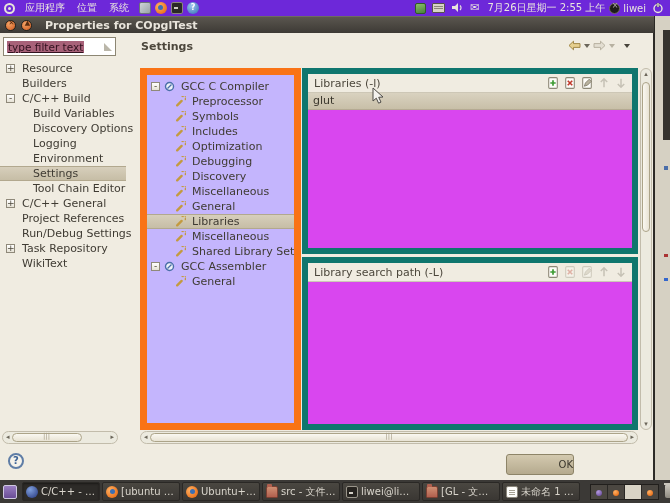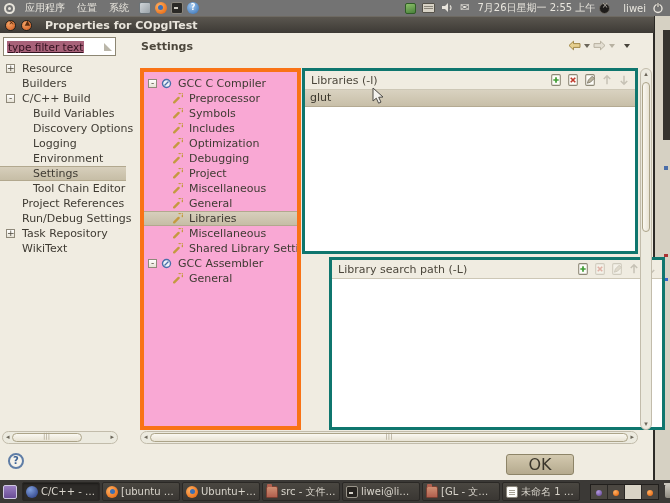--- a/index.html
+++ b/index.html
@@ -3,42 +3,42 @@
 <meta charset="utf-8">
 <style>
   html,body{margin:0;padding:0;}
   body{
     width:670px;height:503px;position:relative;overflow:hidden;
     font-family:"DejaVu Sans","Liberation Sans",sans-serif;
     background:#cfcabc;font-size:11px;color:#3f3b33;
     -webkit-font-smoothing:antialiased;
   }
   
-  .top-panel{position:absolute;left:0;top:0;width:670px;height:16px;background:#737373;
+  .top-panel{position:absolute;left:0;top:0;width:670px;height:16px;background:#6d28d9;
     display:flex;align-items:center;color:#e9e6de;font-size:10px;z-index:40;}
   .ubuntu-logo{width:11px;height:11px;border-radius:50%;border:2px solid #e7e3da;margin:0 4px 0 4px;box-sizing:border-box;position:relative;}
   .ubuntu-logo:after{content:"";position:absolute;left:2px;top:2px;width:3px;height:3px;border-radius:50%;background:#e7e3da;}
   .menu-item{padding:1px 6px;cursor:default;}
   .launchers{display:flex;align-items:center;gap:4px;margin-left:4px;}
   .lico{width:12px;height:12px;display:inline-block;border-radius:2px;}
   .lico.notes{background:linear-gradient(135deg,#cfd4d8,#9aa2a8);border:1px solid #6b7378;box-sizing:border-box;}
   .lico.ffx{background:radial-gradient(circle at 35% 35%,#ffb163,#e35d05);border-radius:50%;position:relative;}
   .lico.ffx:after{content:"";position:absolute;left:3px;top:3px;width:5px;height:5px;border-radius:50%;background:#3b6fb6;}
   .lico.term{background:#2a2926;border:1px solid #8a867d;box-sizing:border-box;position:relative;}
   .lico.term:after{content:"";position:absolute;left:2px;top:4px;width:4px;height:2px;background:#cfccc3;}
   .lico.helpq{background:radial-gradient(circle at 40% 35%,#9ec6ef,#2f6bb0);border-radius:50%;color:#fff;font-size:8px;line-height:12px;text-align:center;font-weight:bold;}
   .spacer{flex:1;}
   .tray{display:flex;align-items:center;gap:6px;margin-right:4px;}
   .tico{display:inline-block;}
   .tico.updates{width:11px;height:11px;background:linear-gradient(160deg,#8cc06a,#49813a);border:1px solid #2f5c25;border-radius:2px;box-sizing:border-box;}
   .tico.kbd{width:13px;height:10px;background:#d8d3c6;border:1px solid #55524a;border-radius:1px;box-sizing:border-box;position:relative;}
   .tico.kbd:after{content:"";position:absolute;left:1px;top:2px;width:9px;height:1px;background:#8a857a;box-shadow:0 2px 0 #8a857a;}
   .tico.mail{color:#e9e6de;font-size:11px;line-height:12px;}
   .clock{white-space:nowrap;margin:0 4px;}
-  .me-menu{display:flex;align-items:center;gap:13px;margin-right:6px;}
+  .me-menu{display:flex;align-items:center;gap:3px;margin-right:6px;}
   .avatar{width:11px;height:11px;border-radius:50%;background:#1e1c1a;border:1px solid #6e6a62;box-sizing:border-box;position:relative;}
   .avatar:after{content:"×";position:absolute;left:1.5px;top:-2.5px;color:#b6b2a9;font-size:8px;}
   
   .titlebar{position:absolute;left:0;top:16px;width:654px;height:17px;
     background:linear-gradient(#5a564f,#3d3a35);border-top:1px solid #6e6a62;box-sizing:border-box;
     display:flex;align-items:center;color:#e8e4db;font-weight:bold;font-size:11px;z-index:30;}
   .wbtn{width:11px;height:11px;border-radius:50%;margin-left:5px;border:1px solid #26231f;box-sizing:border-box;
     background:radial-gradient(circle at 35% 30%,#f3a366,#d05a1e);position:relative;}
   .wbtn span{position:absolute;left:0;top:-3px;width:11px;text-align:center;font-size:7px;color:#5a2c10;font-weight:bold;line-height:11px;}
   .wtitle{margin-left:13px;}
@@ -73,48 +73,48 @@
   .hthumb:after{content:"|||";position:absolute;left:50%;top:-2px;transform:translateX(-50%);font-size:7px;color:#a49c85;}
   .hs-side .hthumb{width:70px;}
   .hs-main .hthumb{flex:1;}
   
   .main-title{position:absolute;left:141px;top:7px;font-weight:bold;color:#4c473c;}
   .nav-tools{position:absolute;right:22px;top:7px;display:flex;align-items:center;gap:2px;}
   .ddown{width:0;height:0;border-left:3.5px solid transparent;border-right:3.5px solid transparent;border-top:4px solid #6b665a;margin:0 1px;}
   .ddown.dim{border-top-color:#b7b1a1;}
   .ddown.dark{border-top-color:#47433a;margin-left:6px;}
   
-  .mid-panel{position:absolute;left:140px;top:35px;width:161px;height:362px;background:#f9a8d4;
-    border:4px solid #f97316;box-sizing:border-box;overflow:hidden;padding-top:4px;}
+  .mid-panel{position:absolute;left:140px;top:35px;width:161px;height:362px;background:#c4b5fd;
+    border:7px solid #f97316;box-sizing:border-box;overflow:hidden;padding-top:4px;}
   .mid-panel .trow.l0{padding-left:4px;}
   .mid-panel .trow.l1{padding-left:28px;}
   .ticon-tree{width:11px;height:11px;margin-right:3px;flex:none;}
   
-  .group{position:absolute;background:#ffffff;border:3px solid #0f766e;box-sizing:border-box;}
+  .group{position:absolute;background:#d946ef;border:6px solid #0f766e;box-sizing:border-box;}
   .grp-lib{left:302px;top:35px;width:336px;height:186px;}
-  .grp-path{left:302px;top:224px;width:336px;height:173px;margin-left:27px;}
+  .grp-path{left:302px;top:224px;width:336px;height:173px;}
   .grp-head{height:18px;background:#f0ece1;border-bottom:1px solid #cdc7b6;display:flex;align-items:center;
     padding:0 4px 0 6px;color:#4c473c;}
   .grp-tools{margin-left:auto;display:flex;align-items:center;gap:3px;}
   .gt{width:14px;height:14px;display:inline-block;}
   .gt.off{opacity:.32;}
   .list-row{height:16px;line-height:16px;padding-left:5px;
     background:linear-gradient(#d9d2c0,#c8bfa8);border-bottom:1px solid #b4aa92;color:#3a362c;}
   
   .vscroll{position:absolute;left:640px;top:35px;width:12px;height:362px;background:#eceadf;
     border:1px solid #c2bcab;border-radius:7px;box-sizing:border-box;}
   .vsarrow{position:absolute;left:0;width:10px;text-align:center;font-size:7px;color:#6b665a;}
   .vthumb{position:absolute;left:1px;top:13px;width:8px;height:150px;background:linear-gradient(90deg,#faf8f1,#e8e3d4);
     border:1px solid #aca489;border-radius:5px;box-sizing:border-box;}
   
   .help-btn{position:absolute;left:8px;top:420px;width:16px;height:16px;border-radius:50%;
     border:2px solid #5f7da6;box-sizing:border-box;color:#3d6396;font-size:10px;font-weight:bold;
     text-align:center;line-height:12px;background:#f5f2ea;}
   .btn{position:absolute;top:421px;height:21px;border:1px solid #8d8468;border-radius:3px;box-sizing:border-box;
-    background:linear-gradient(#d3c9af,#b5aa8e);color:#3a362c;text-align:center;line-height:19px;font-size:16px;}
+    background:linear-gradient(#d3c9af,#b5aa8e);color:#3a362c;text-align:right;line-height:19px;font-size:10px;}
   .btn-ok{left:506px;width:68px;}
   .btn-cancel{left:584px;width:69px;margin-top:36px;}
   
   .bg-window{position:absolute;left:654px;top:16px;width:16px;height:464px;background:#d6d1c3;z-index:10;
     border-left:1px solid #2b2925;box-sizing:border-box;}
   .bg-window .dk{position:absolute;right:0;top:14px;width:7px;height:110px;background:#35332e;}
   .bg-window .mk1{position:absolute;left:9px;top:150px;width:4px;height:4px;background:#4a6ea9;}
   .bg-window .mk2{position:absolute;left:9px;top:238px;width:4px;height:3px;background:#a33;}
   .bg-window .mk3{position:absolute;left:9px;top:262px;width:4px;height:3px;background:#36c;}
   
@@ -226,20 +226,24 @@
     <div class="trow l1">
         <span class="lbl">Environment</span>
       </div>
     <div class="trow l1 sel">
         <span class="lbl">Settings</span>
       </div>
     <div class="trow l1">
         <span class="lbl">Tool Chain Editor</span>
       </div>
     <div class="trow l0">
+        <span class="exp p"></span>
+        <span class="lbl">C/C++ General</span>
+      </div>
+    <div class="trow l0">
         <span class="exp none"></span>
         <span class="lbl">Project References</span>
       </div>
     <div class="trow l0">
         <span class="exp none"></span>
         <span class="lbl">Run/Debug Settings</span>
       </div>
     <div class="trow l0">
         <span class="exp p"></span>
         <span class="lbl">Task Repository</span>
@@ -312,21 +316,21 @@
           <path d="M9.7 3.4A2.1 2.1 0 1 0 7.4 1.1" fill="none" stroke="#c49a3f" stroke-width="1.9"></path>
           <line x1="2.2" y1="9.4" x2="6.6" y2="4.9" stroke="#c49a3f" stroke-width="2.3" stroke-linecap="round"></line>
         </svg>
         <span class="lbl">Debugging</span>
       </div>
     <div class="trow l1">
         <svg class="ticon-tree">
           <path d="M9.7 3.4A2.1 2.1 0 1 0 7.4 1.1" fill="none" stroke="#c49a3f" stroke-width="1.9"></path>
           <line x1="2.2" y1="9.4" x2="6.6" y2="4.9" stroke="#c49a3f" stroke-width="2.3" stroke-linecap="round"></line>
         </svg>
-        <span class="lbl">Project</span>
+        <span class="lbl">Discovery</span>
       </div>
     <div class="trow l1">
         <svg class="ticon-tree">
           <path d="M9.7 3.4A2.1 2.1 0 1 0 7.4 1.1" fill="none" stroke="#c49a3f" stroke-width="1.9"></path>
           <line x1="2.2" y1="9.4" x2="6.6" y2="4.9" stroke="#c49a3f" stroke-width="2.3" stroke-linecap="round"></line>
         </svg>
         <span class="lbl">Miscellaneous</span>
       </div>
     <div class="trow l1">
         <svg class="ticon-tree">

